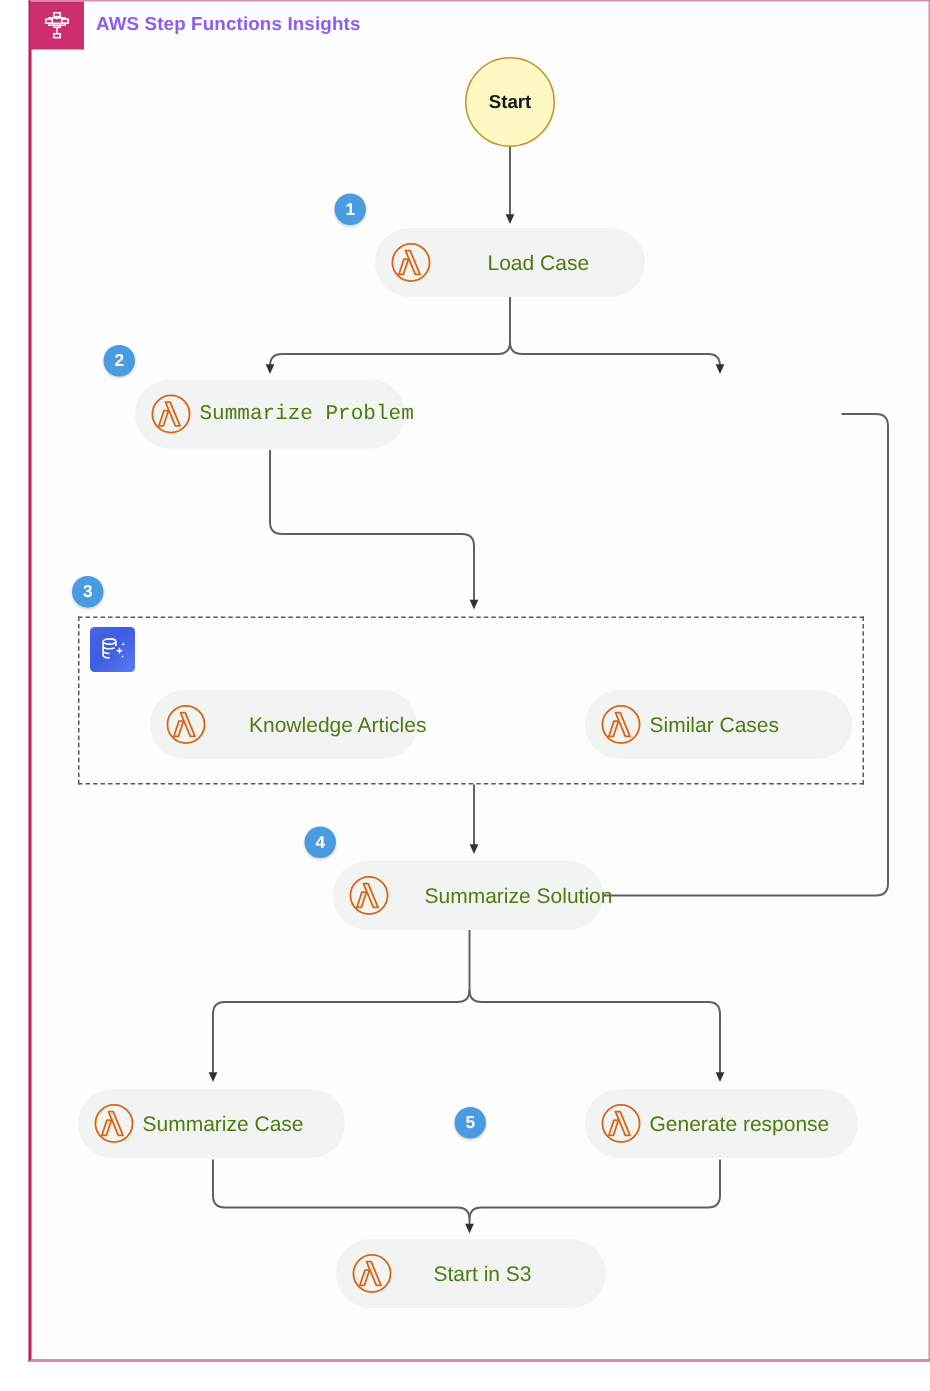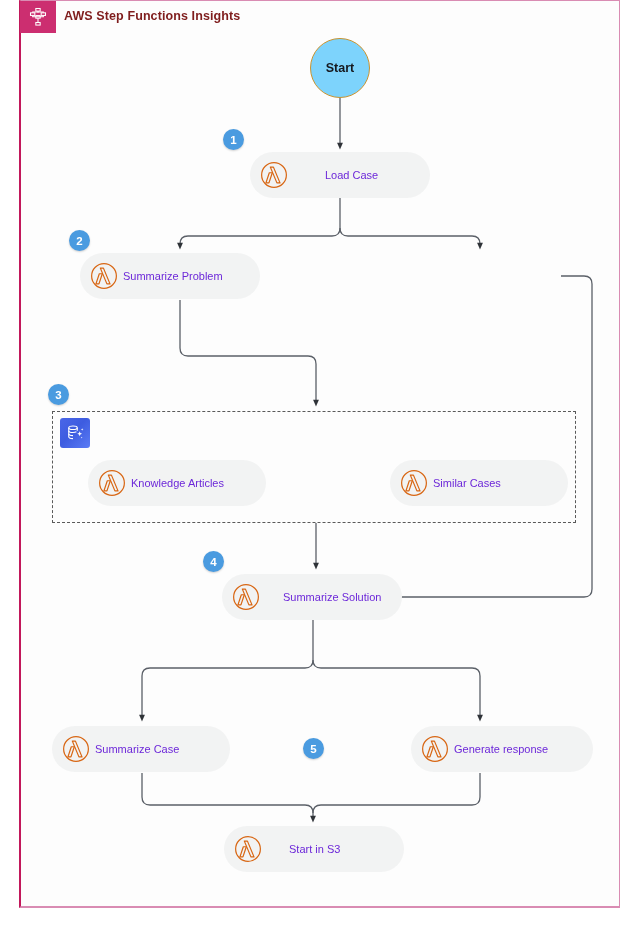--- a/index.html
+++ b/index.html
@@ -42,21 +42,21 @@
     display: flex;
     align-items: center;
     justify-content: center;
   }
   .header-title {
     position: absolute;
     left: 64px;
     top: 9px;
     font-size: 12.5px;
     font-weight: bold;
-    color: #7f1d1d;
+    color: #8b5cf6;
     letter-spacing: .1px;
     white-space: nowrap;
   }
 
   
   .wires {
     position: absolute;
     left: 0; top: 0;
     width: 620px;
     height: 927px;
@@ -88,21 +88,21 @@
   }
 
   
   .start-node {
     position: absolute;
     left: 310px;
     top: 38px;
     width: 60px;
     height: 60px;
     border-radius: 50%;
-    background: #7dd3fc;
+    background: #fef9c3;
     border: 1.4px solid #C9932F;
     display: flex;
     align-items: center;
     justify-content: center;
     box-sizing: border-box;
   }
   .start-node .label {
     font-size: 12.5px;
     font-weight: bold;
     color: #16191F;
@@ -119,22 +119,22 @@
     box-sizing: border-box;
     padding-left: 9px;
   }
   .node .lam {
     flex: 0 0 auto;
     width: 30px;
     height: 30px;
     margin-right: 4px;
   }
   .node .label {
-    font-size: 11px;
-    color: #6d28d9;
+    font-size: 14px;
+    color: #4d7c0f;
     white-space: nowrap;
   }
   .node.center .label { margin-left: 2px; }
 
   
   .badge {
     position: absolute;
     width: 21px;
     height: 21px;
     border-radius: 50%;
@@ -232,35 +232,35 @@
         <circle cx="16" cy="16" r="13.2" fill="none" stroke="#D86613" stroke-width="1.3"></circle>
         <g fill="none" stroke="#D86613" stroke-width="1.3" stroke-linejoin="round">
           <path d="M12.1,7.6 h3.3 l7.0,16.8 h-3.3 z"></path>
           <path d="M11.0,13.6 h3.2 l-3.6,10.8 h-3.2 z"></path>
         </g>
       </svg>
     </span>
     <span class="label" style="margin-left:32px;">Load Case</span>
   </div>
 
-  <div class="node" style="left:80px; top:253px; width:180px;">
+  <div class="node" style="left:90px; top:253px; width:180px;font-family:Liberation Mono, monospace;">
     <span class="lam">
       <svg width="30" height="30" viewBox="0 0 32 32" aria-hidden="true">
         <circle cx="16" cy="16" r="13.2" fill="none" stroke="#D86613" stroke-width="1.3"></circle>
         <g fill="none" stroke="#D86613" stroke-width="1.3" stroke-linejoin="round">
           <path d="M12.1,7.6 h3.3 l7.0,16.8 h-3.3 z"></path>
           <path d="M11.0,13.6 h3.2 l-3.6,10.8 h-3.2 z"></path>
         </g>
       </svg>
     </span>
     <span class="label">Summarize Problem</span>
   </div>
 
 
-  <div class="node" style="left:88px; top:460px; width:178px;">
+  <div class="node" style="left:100px; top:460px; width:178px;gap:23px;">
     <span class="lam">
       <svg width="30" height="30" viewBox="0 0 32 32" aria-hidden="true">
         <circle cx="16" cy="16" r="13.2" fill="none" stroke="#D86613" stroke-width="1.3"></circle>
         <g fill="none" stroke="#D86613" stroke-width="1.3" stroke-linejoin="round">
           <path d="M12.1,7.6 h3.3 l7.0,16.8 h-3.3 z"></path>
           <path d="M11.0,13.6 h3.2 l-3.6,10.8 h-3.2 z"></path>
         </g>
       </svg>
     </span>
     <span class="label">Knowledge Articles</span>
@@ -298,21 +298,21 @@
         <circle cx="16" cy="16" r="13.2" fill="none" stroke="#D86613" stroke-width="1.3"></circle>
         <g fill="none" stroke="#D86613" stroke-width="1.3" stroke-linejoin="round">
           <path d="M12.1,7.6 h3.3 l7.0,16.8 h-3.3 z"></path>
           <path d="M11.0,13.6 h3.2 l-3.6,10.8 h-3.2 z"></path>
         </g>
       </svg>
     </span>
     <span class="label">Summarize Case</span>
   </div>
 
-  <div class="node" style="left:411px; top:726px; width:182px;text-align:right;">
+  <div class="node" style="left:390px; top:726px; width:182px;text-align:right;">
     <span class="lam">
       <svg width="30" height="30" viewBox="0 0 32 32" aria-hidden="true">
         <circle cx="16" cy="16" r="13.2" fill="none" stroke="#D86613" stroke-width="1.3"></circle>
         <g fill="none" stroke="#D86613" stroke-width="1.3" stroke-linejoin="round">
           <path d="M12.1,7.6 h3.3 l7.0,16.8 h-3.3 z"></path>
           <path d="M11.0,13.6 h3.2 l-3.6,10.8 h-3.2 z"></path>
         </g>
       </svg>
     </span>
     <span class="label">Generate response</span>

